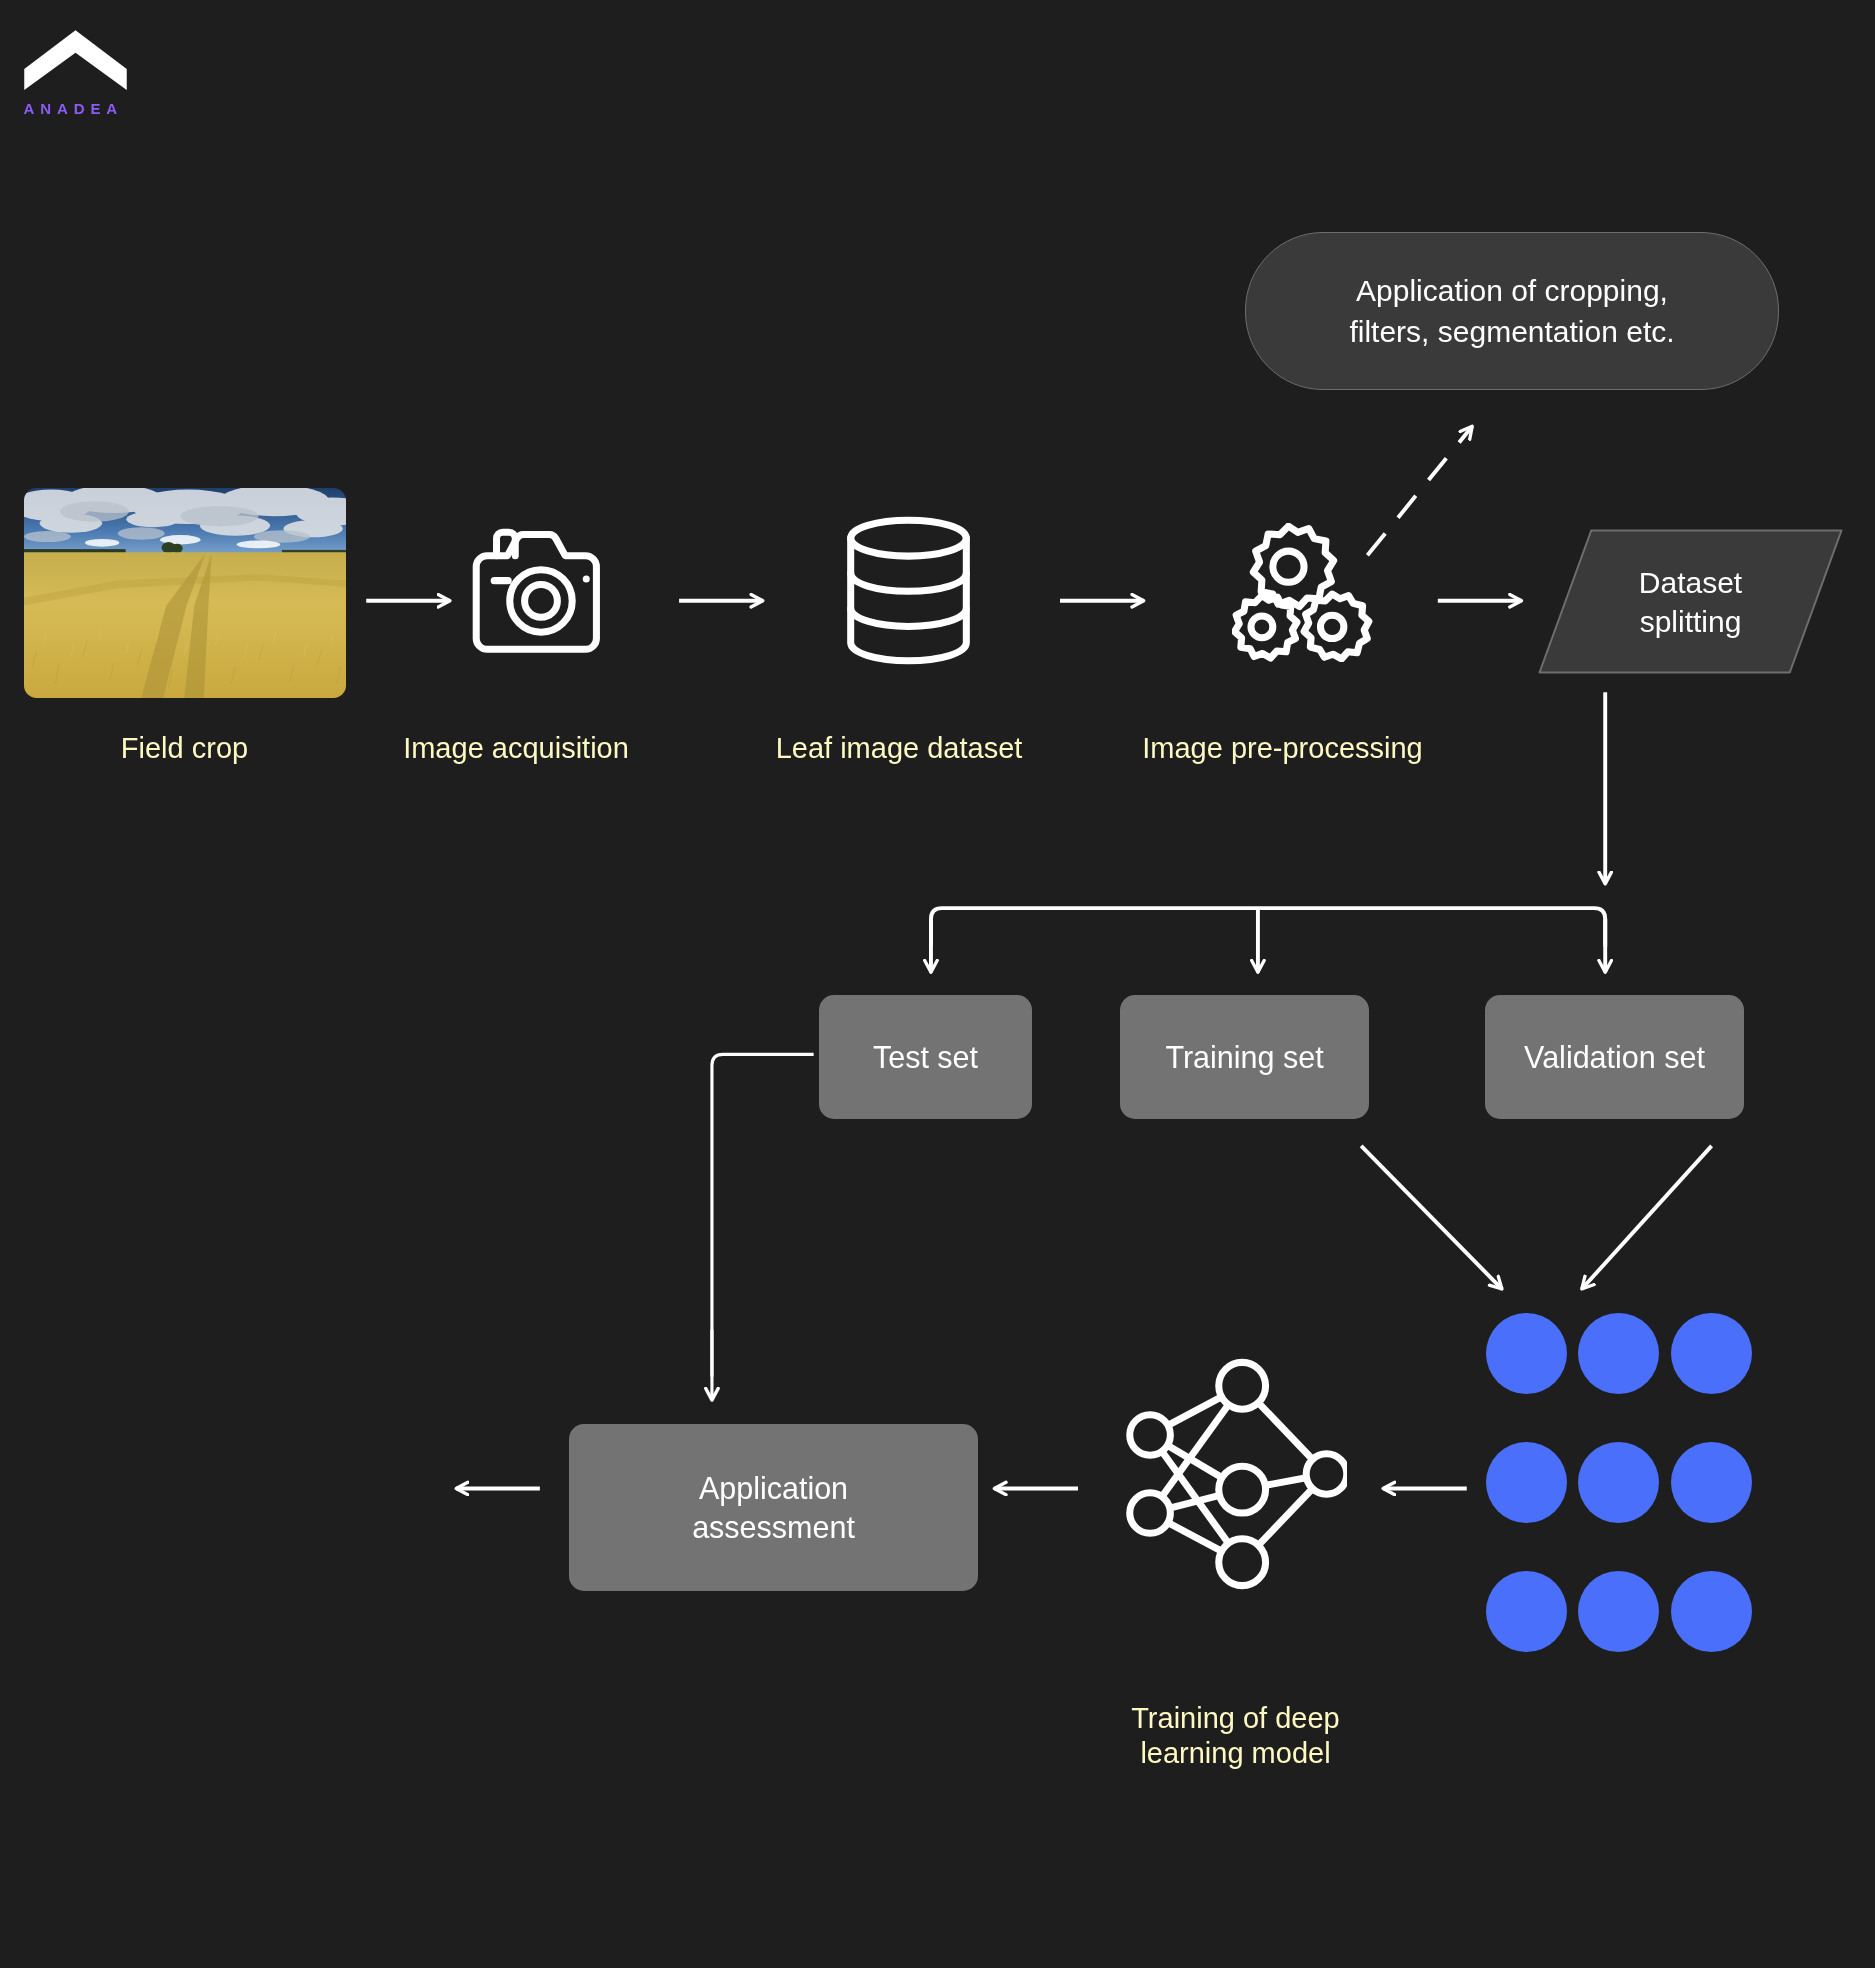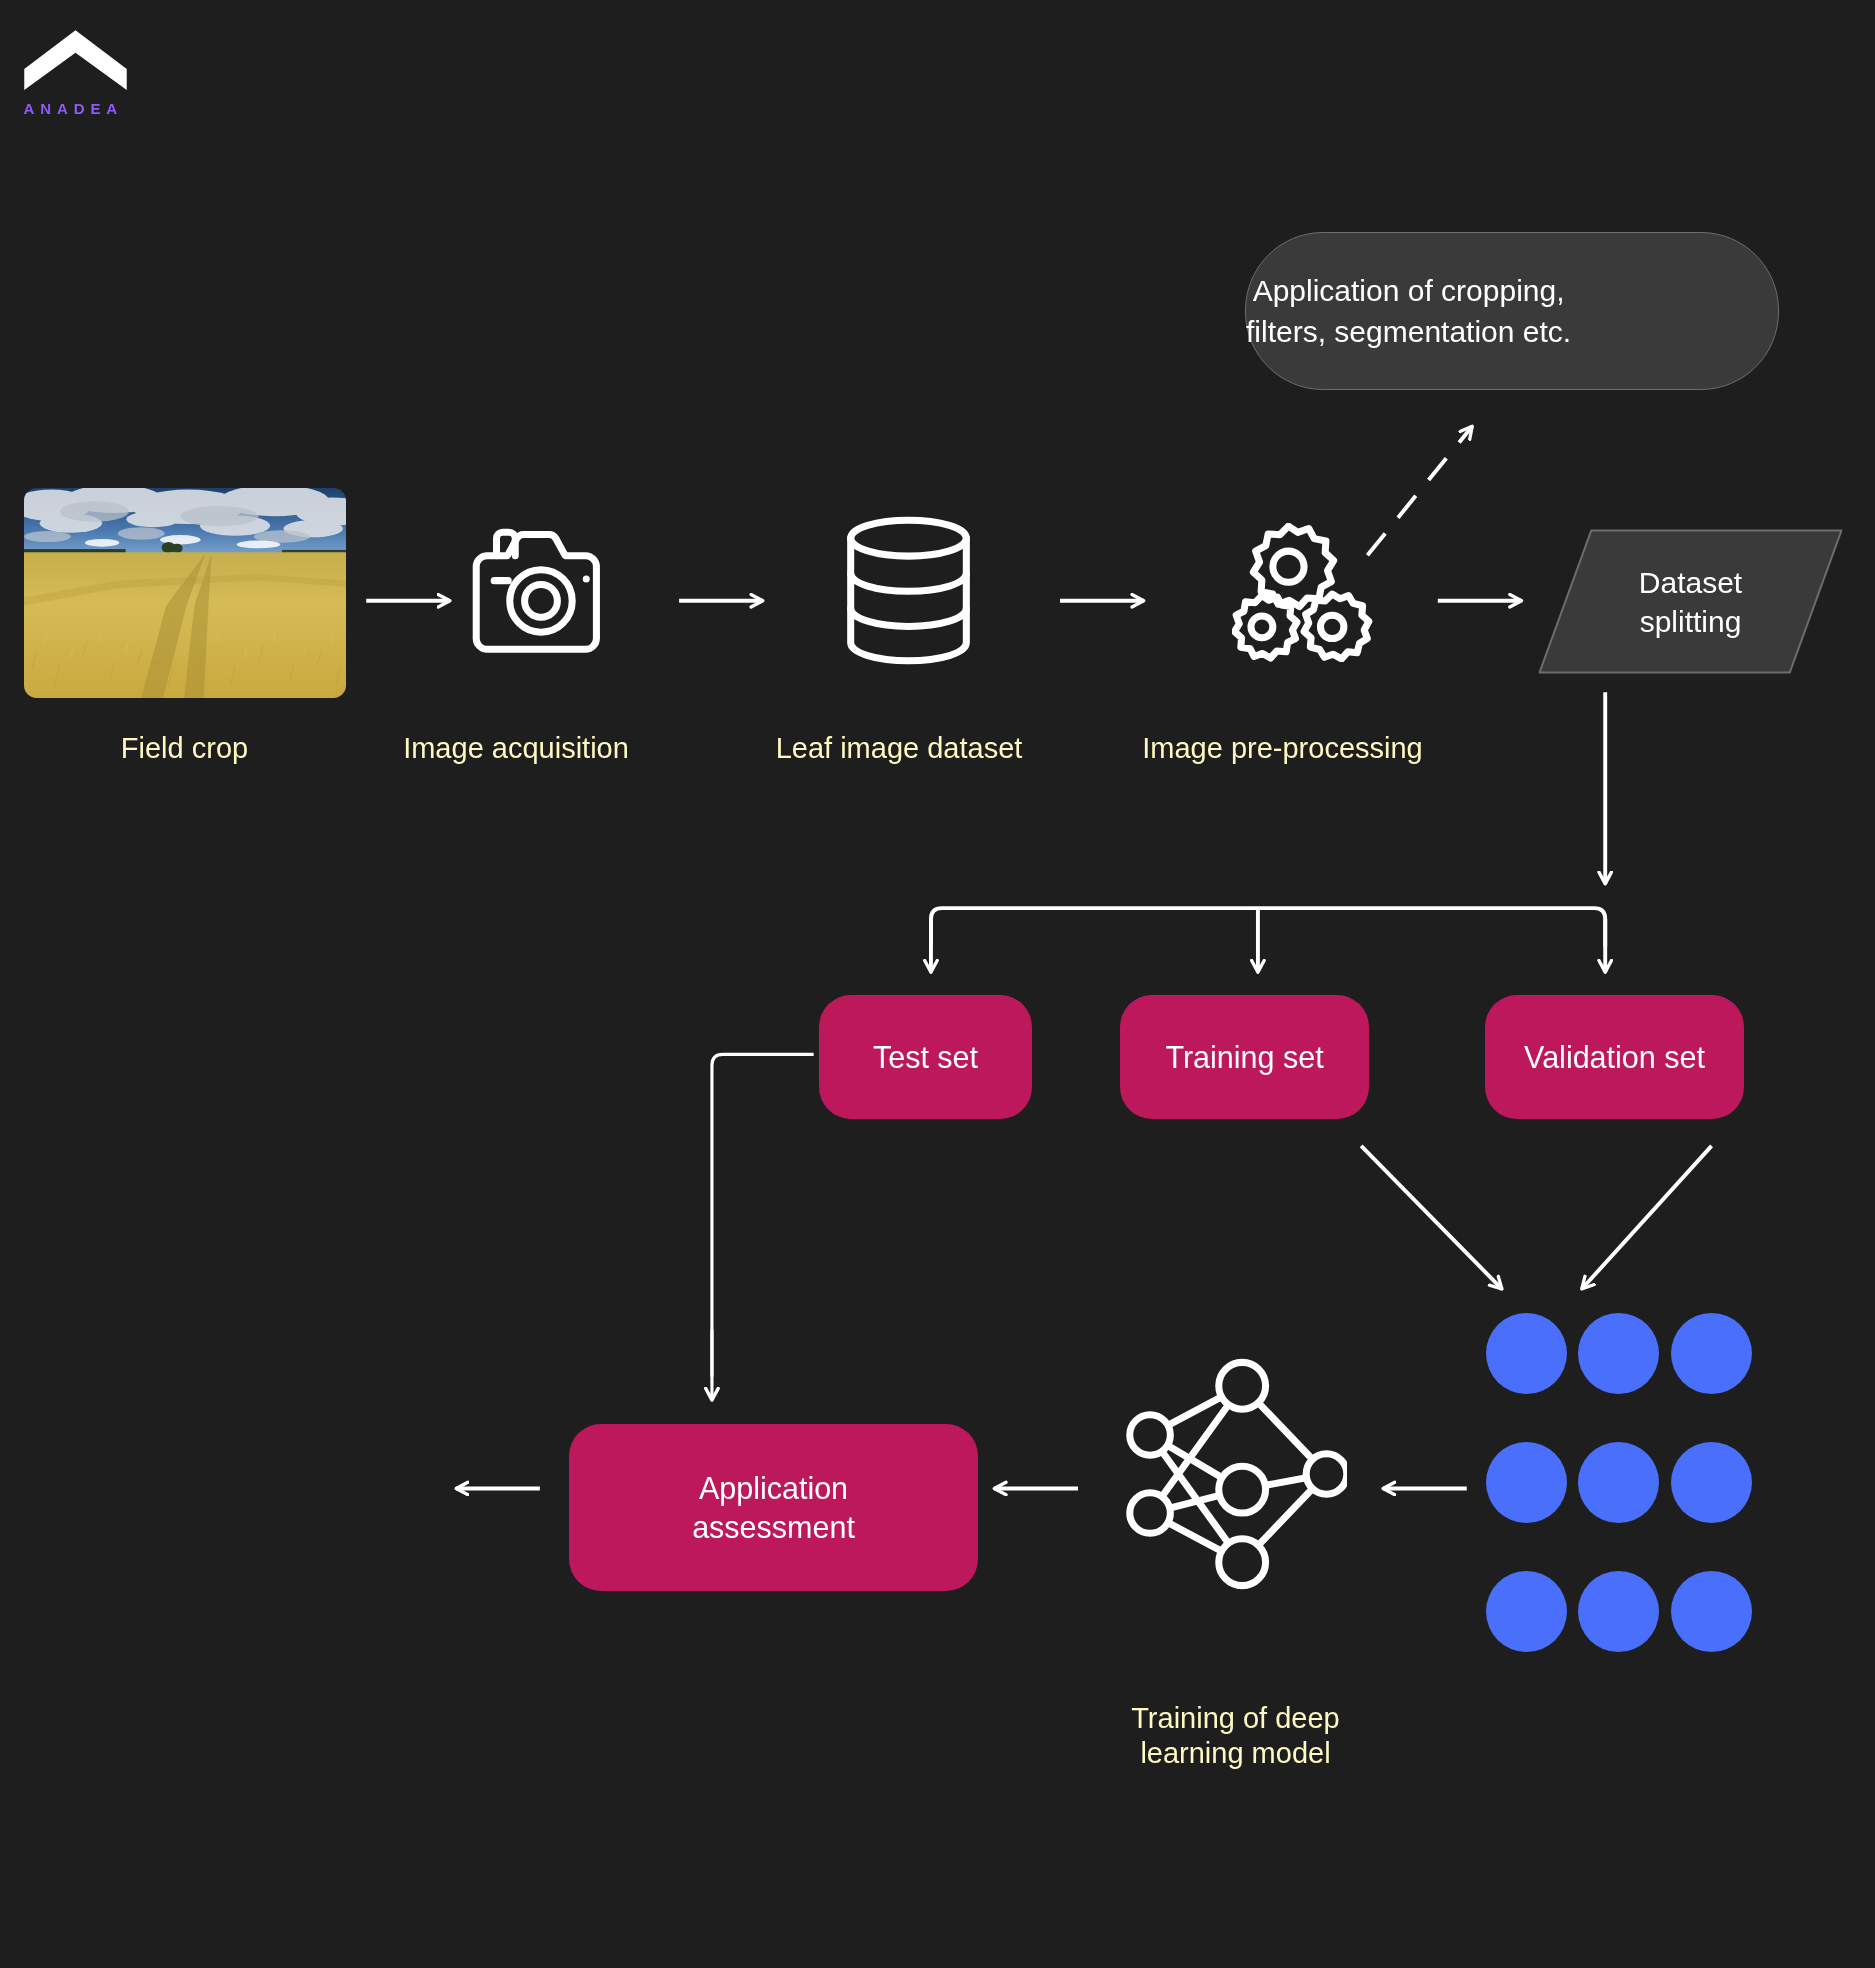--- a/index.html
+++ b/index.html
@@ -27,29 +27,29 @@
 
   
   #field-photo{
     left:23.5px;top:488px;width:322px;height:210px;border-radius:12.5px;
     overflow:hidden;
   }
   #field-photo svg{display:block;width:100%;height:100%;}
 
   
   .box{
-    background:#be185d;border-radius:32px;display:flex;align-items:center;
+    background:#737373;border-radius:15px;display:flex;align-items:center;
     justify-content:center;text-align:center;
   }
   .box .box-label{font-size:30.5px;color:#fff;line-height:1.25;white-space:pre-line;}
 
   #pill-preproc{
     left:1245px;top:232px;width:532px;height:156px;
     background:#3a3a3a;border:1.6px solid #6d6d6d;border-radius:78px;
-    display:flex;align-items:center;justify-content:flex-start;text-align:center;
+    display:flex;align-items:center;justify-content:center;text-align:center;
   }
   #pill-preproc .box-label{font-size:30px;line-height:1.38;white-space:pre-line;}
 
   #shape-split{
     left:1538px;top:529px;width:305px;height:145px;
   }
   #shape-split svg{position:absolute;inset:0;width:100%;height:100%;}
   #shape-split .box-label{
     position:absolute;inset:0;display:flex;align-items:center;justify-content:center;
     text-align:center;font-size:30px;line-height:1.3;white-space:pre-line;

